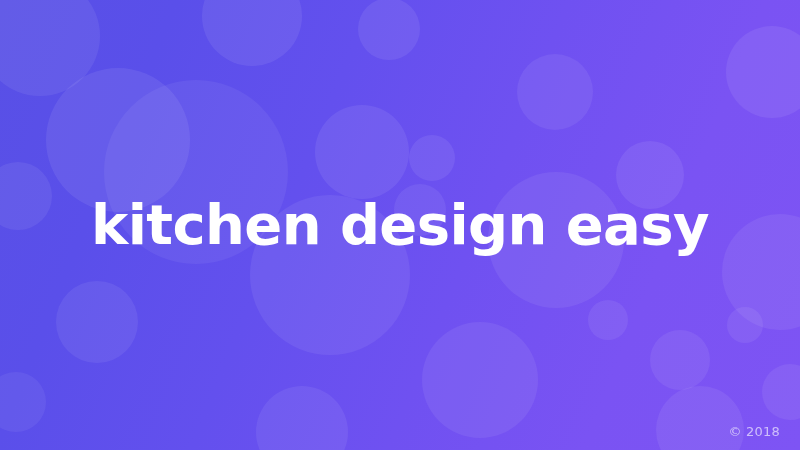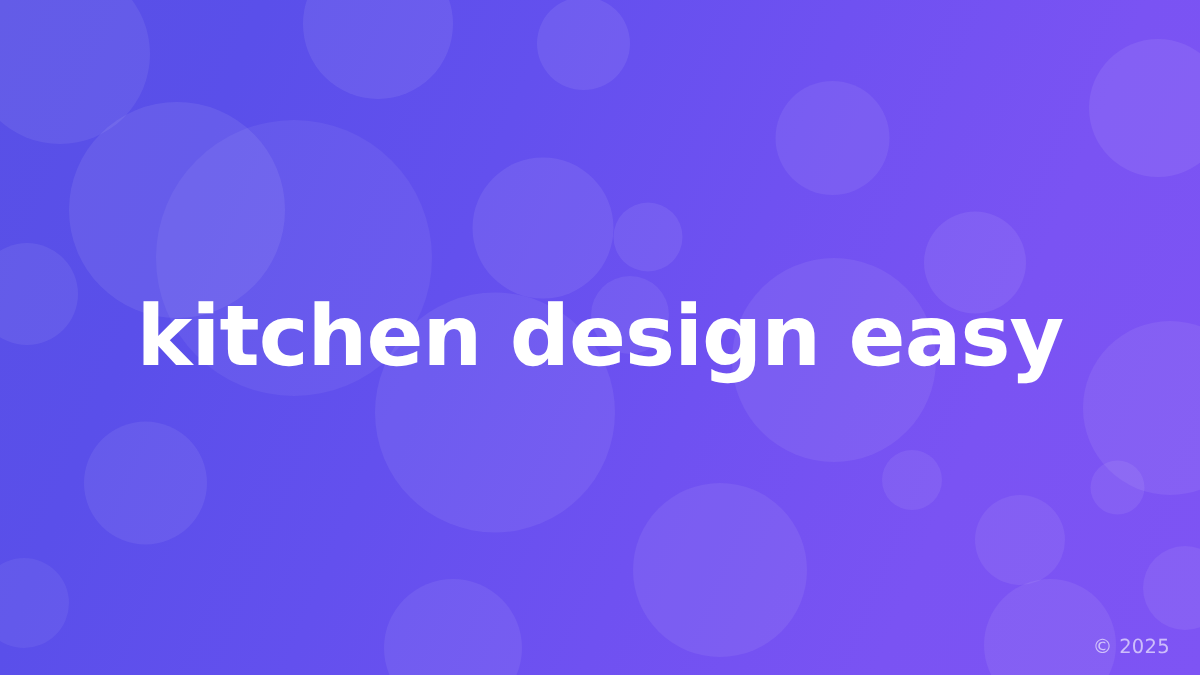--- a/index.html
+++ b/index.html
@@ -109,15 +109,15 @@
         <circle cx="790" cy="392" r="28" fill="#ffffff" fill-opacity="0.07"></circle>
         <circle cx="608" cy="320" r="20" fill="#ffffff" fill-opacity="0.07"></circle>
         <circle cx="745" cy="325" r="18" fill="#ffffff" fill-opacity="0.07"></circle>
       </g>
   </svg>
 
   <div class="headline-wrap">
     <h1 class="headline">kitchen design easy</h1>
   </div>
 
-  <div class="copyright">© 2025</div>
+  <div class="copyright">© 2018</div>
 
 </div>
 
 </body></html>

